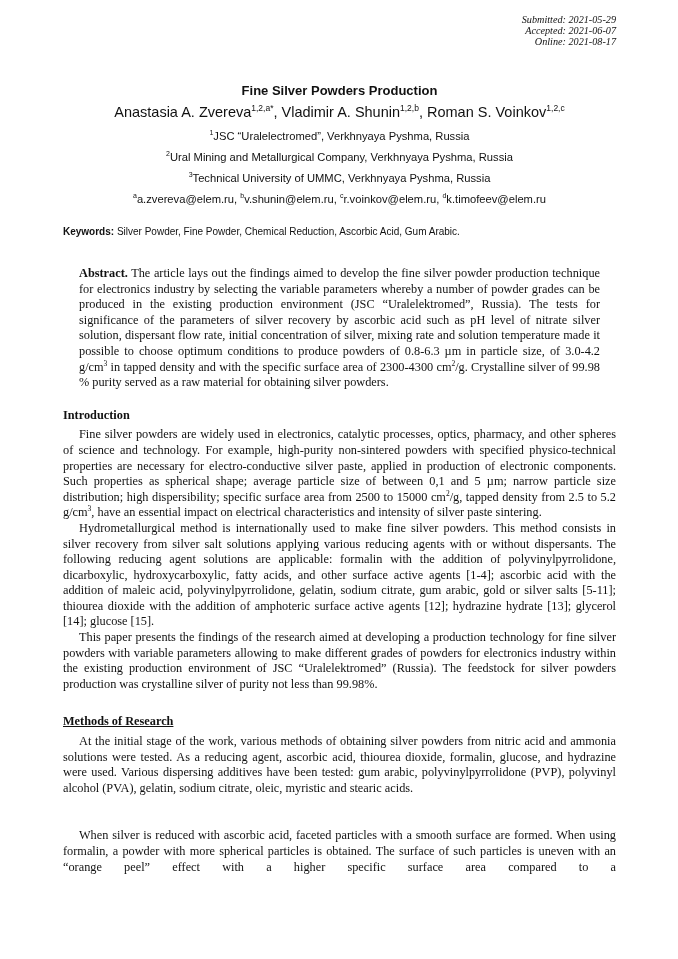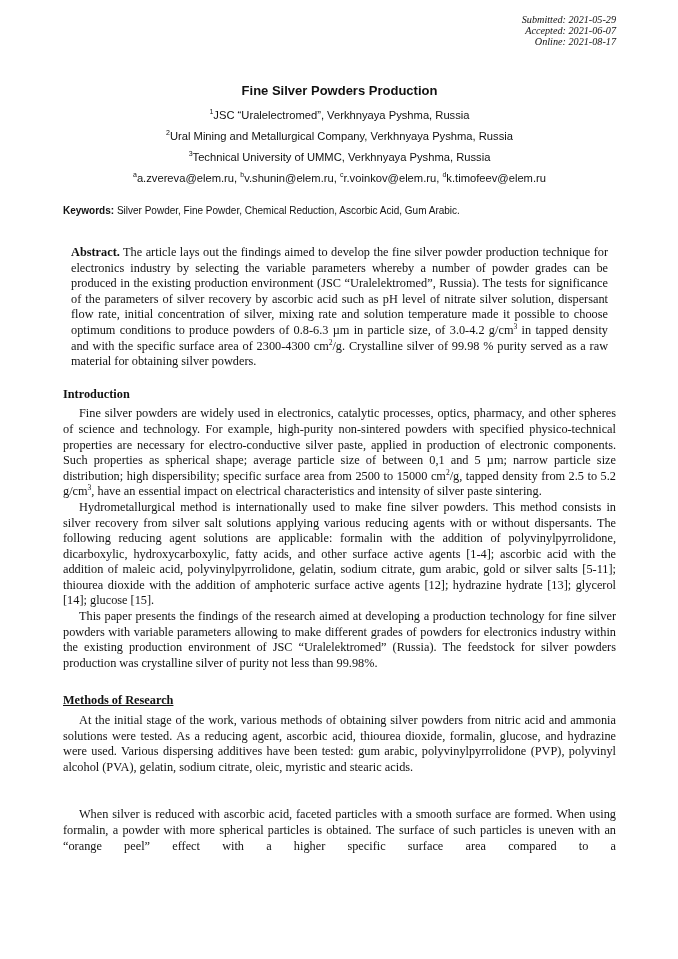--- a/index.html
+++ b/index.html
@@ -12,38 +12,41 @@
   .authors { font-family:"Liberation Sans", sans-serif; font-size:14.5px; text-align:center; line-height:17px; margin-top:4px; }
   .authors sup { font-size:8.5px; vertical-align:super; line-height:0; }
   .affil { font-family:"Liberation Sans", sans-serif; font-size:11.2px; text-align:center; line-height:21px; margin-top:5px; }
   .affil sup { font-size:7px; vertical-align:super; line-height:0; }
   .kw { font-family:"Liberation Sans", sans-serif; font-size:10px; margin-top:15px; line-height:14px; }
   .kw b { font-weight:bold; }
   .body { font-family:"Liberation Serif", serif; font-size:12.3px; line-height:15.6px; text-align:justify; }
   .abstract { margin-top:27px; }
   .sec { font-family:"Liberation Serif", serif; font-weight:bold; font-size:12.3px; line-height:15.6px; margin-top:17px; margin-bottom:4px; }
   .p { text-indent:16px; margin:0; }
-  .p0 { margin:8px; }
+  .p0 { margin:16px; }
   sup.s { font-size:7.5px; vertical-align:super; line-height:0; }
 </style>
 </head>
 <body>
 
 <div class="page">
   <div class="hdr">
     <div class="hdr-right">
       <div>Submitted: 2021-05-29</div>
       <div>Accepted: 2021-06-07</div>
       <div>Online: 2021-08-17</div>
     </div>
   </div>
 
   <div class="title">Fine Silver Powders Production</div>
 
   <div class="authors">
+    <div>
+      <span>Anastasia A. Zvereva</span><sup>1,2,a*</sup><span>, </span><span>Vladimir A. Shunin</span><sup>1,2,b</sup><span>, </span><span>Roman S. Voinkov</span><sup>1,2,c</sup>
+    </div>
   </div>
 
   <div class="affil">
     <div><sup>1</sup><span>JSC “Uralelectromed”, Verkhnyaya Pyshma, Russia</span></div>
     <div><sup>2</sup><span>Ural Mining and Metallurgical Company, Verkhnyaya Pyshma, Russia</span></div>
     <div><sup>3</sup><span>Technical University of UMMC, Verkhnyaya Pyshma, Russia</span></div>
     <div>
       <sup>a</sup><span>a.zvereva@elem.ru</span><span>, </span><sup>b</sup><span>v.shunin@elem.ru</span><span>, </span><sup>c</sup><span>r.voinkov@elem.ru</span><span>, </span><sup>d</sup><span>k.timofeev@elem.ru</span>
     </div>
   </div>

